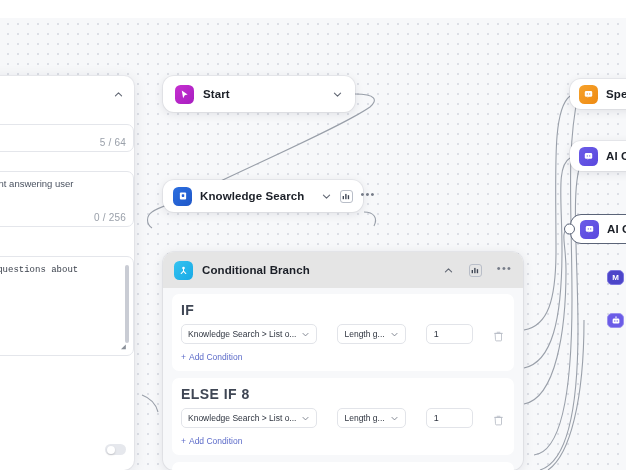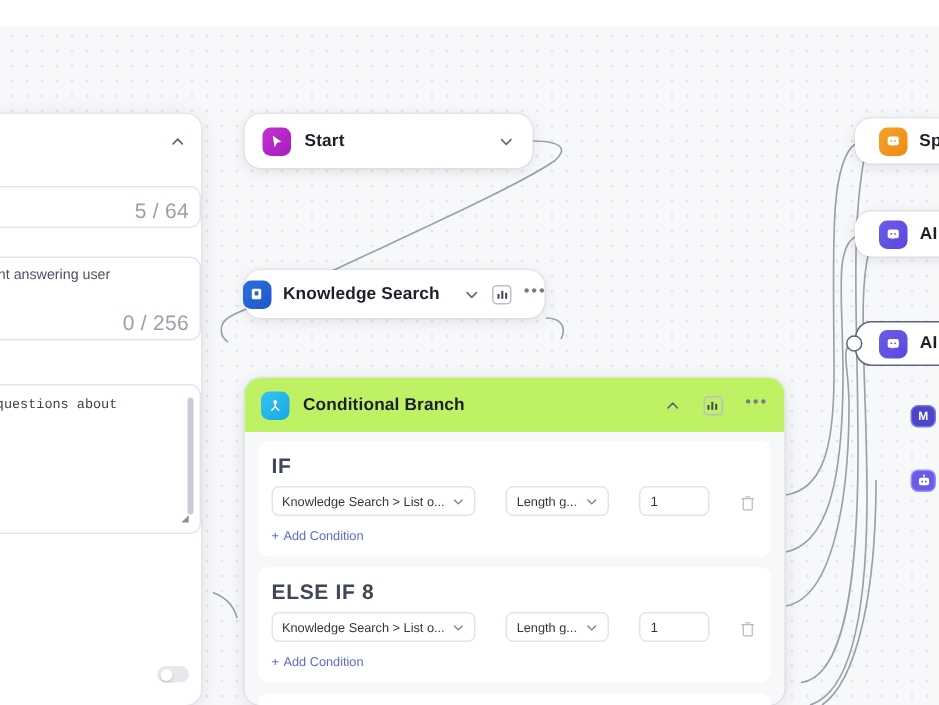--- a/index.html
+++ b/index.html
@@ -32,42 +32,42 @@
     border-radius: 10px;
     box-shadow: 0 2px 14px rgba(16,24,40,.10), 0 0 0 1px rgba(16,24,40,.04);
     padding: 0 10px;
     overflow: hidden;
   }
   .lp-collapse { position:absolute; right:8px; top:10px; width:16px; height:16px; display:flex; align-items:center; justify-content:center; color:#30343c; }
   .lp-field {
     position:absolute; left:10px; width:164px;
     border:1px solid #e4e6eb; border-radius:7px; background:#fff;
   }
-  .lp-field .count { position:absolute; right:7px; bottom:3px; font-size:14px; color:#9aa0aa; letter-spacing:.2px; }
+  .lp-field .count { position:absolute; right:7px; bottom:3px; font-size:10px; color:#9aa0aa; letter-spacing:.2px; }
   .lp-field .ftext { font-size:9.5px; color:#4a5260; padding:6px 8px 14px; line-height:1.3; }
   .lp-mono {
     position:absolute; left:10px; width:164px;
     border:1px solid #e4e6eb; border-radius:7px; background:#fff;
     font-family:"Liberation Mono", monospace; font-size:9px; color:#3c424d;
     padding:8px 10px; overflow:hidden;
   }
   .mono-scroll { position:absolute; right:4px; top:8px; width:4px; height:78px; border-radius:3px; background:#c9ccd4; }
   .resize-grip { position:absolute; right:4px; bottom:4px; width:8px; height:8px; color:#8a9099; font-size:8px; line-height:8px; }
 
   .toggle { position:absolute; width:21px; height:11px; border-radius:7px; background:#e6e8ed; }
   .toggle::after { content:""; position:absolute; left:1.5px; top:1.5px; width:8px; height:8px; border-radius:50%; background:#fff; box-shadow:0 1px 2px rgba(0,0,0,.18); }
 
   
   .node {
     position: absolute;
     background: #ffffff;
     border-radius: 11px;
     box-shadow: 0 2px 10px rgba(16,24,40,.10), 0 0 0 1px rgba(16,24,40,.05);
   }
-  .node-head { display:flex; align-items:center; height:100%; padding:0 12px; gap:9px;justify-content:center; }
+  .node-head { display:flex; align-items:center; height:100%; padding:0 12px; gap:9px; }
   .node-title { font-size:11.5px; color:#1b1f27; font-weight:600; letter-spacing:.1px; white-space:nowrap; }
   .spacer { flex:1; }
 
   .nicon { width:19px; height:19px; border-radius:5.5px; display:flex; align-items:center; justify-content:center; flex:none; }
   .nicon svg { display:block; }
   .ic-start { background: linear-gradient(135deg,#c62fd0,#a71ec0); }
   .ic-know  { background: linear-gradient(135deg,#2c6fe0,#1f57c8); }
   .ic-cond  { background: linear-gradient(135deg,#35c3f0,#18a9e6); }
   .ic-spec  { background: linear-gradient(135deg,#f6a22b,#ee8a12); }
   .ic-ai    { background: linear-gradient(135deg,#6b5ce7,#5a48de); }
@@ -75,21 +75,21 @@
   .chev { width:11px; height:11px; color:#626874; flex:none; }
   .mini-btn { width:13px; height:13px; border:1px solid #b9bec8; border-radius:3px; display:flex; align-items:center; justify-content:center; flex:none; }
   .dots { font-size:11px; color:#767c88; letter-spacing:1.2px; line-height:6px; flex:none; padding-bottom:4px; }
 
   
   .cond-card {
     position:absolute; left:163px; top:252px; width:360px; height:218px;
     background:#f7f8fa; border-radius:11px; overflow:hidden;
     box-shadow: 0 2px 12px rgba(16,24,40,.10), 0 0 0 1px rgba(16,24,40,.05);
   }
-  .cond-header { height:36px; background:#bef264; display:flex; align-items:center; padding:12px 11px; gap:9px; }
+  .cond-header { height:36px; background:#e5e5e5; display:flex; align-items:center; padding:12px 11px; gap:9px; }
   .cond-body { padding:6px 9px 0; }
   .branch {
     background:#ffffff; border-radius:7px; padding:8px 9px 9px; margin-bottom:7px;
   }
   .branch-label { font-size:14px; font-weight:700; color:#3f4654; letter-spacing:.45px; margin-bottom:6px; }
   .cond-row { display:flex; align-items:center; gap:20px; }
   .sel {
     height:20px; border:1px solid #e2e4e9; border-radius:5px; background:#fff;
     display:flex; align-items:center; padding:0 6px; font-size:8.5px; color:#2f3540; white-space:nowrap;
   }

